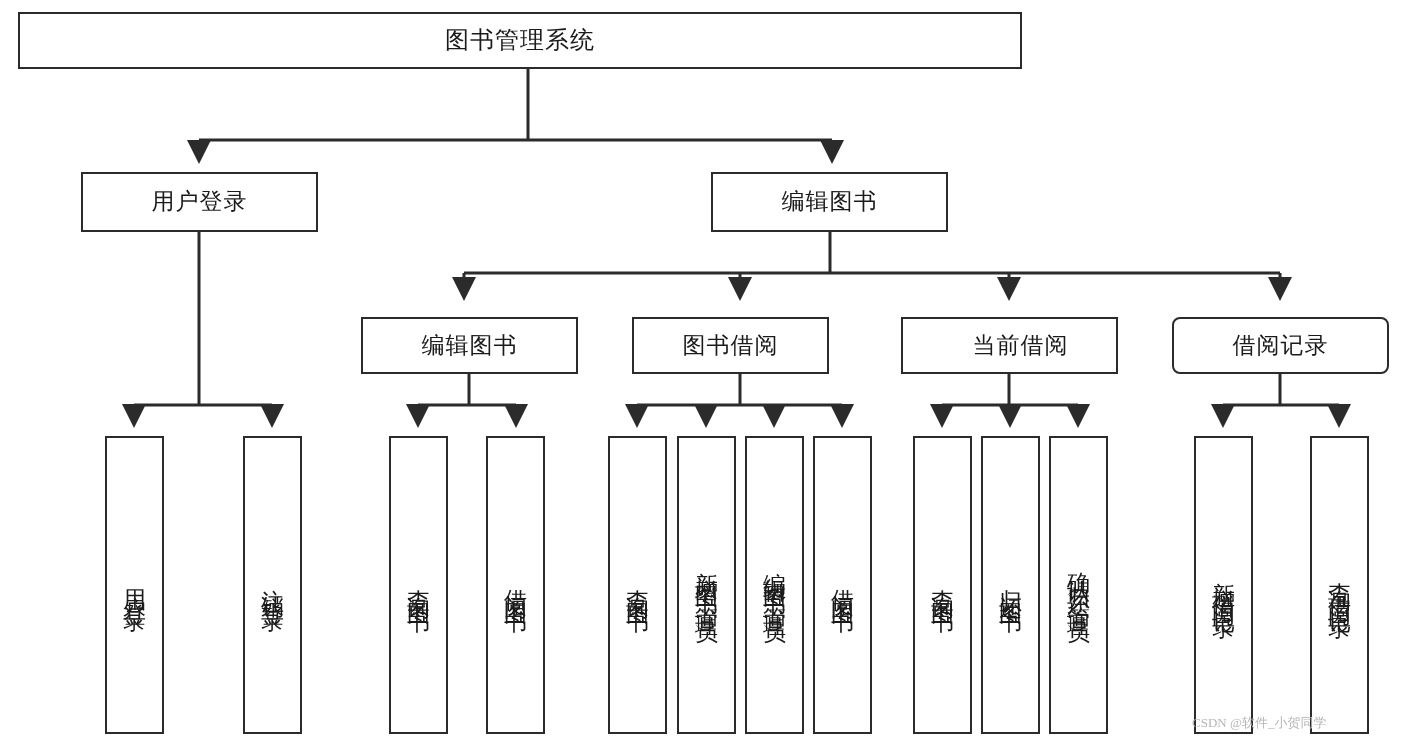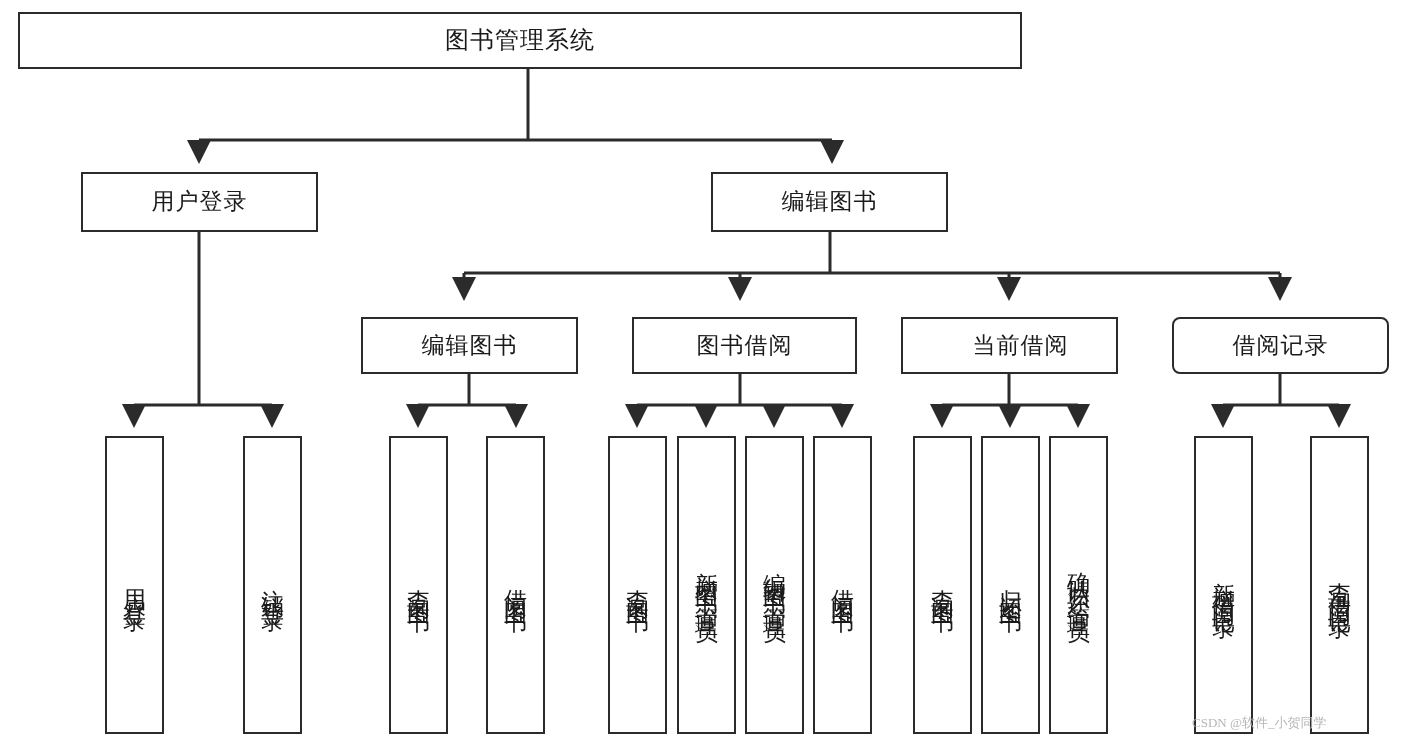--- a/index.html
+++ b/index.html
@@ -131,21 +131,21 @@
       </div>
       <div class="node horiz" style="left: 81px; top: 172px; width: 237px; height: 60px;">
         <span class="hlabel">用户登录</span>
       </div>
       <div class="node horiz" style="left: 711px; top: 172px; width: 237px; height: 60px;">
         <span class="hlabel">编辑图书</span>
       </div>
       <div class="node horiz" style="left: 361px; top: 317px; width: 217px; height: 57px;">
         <span class="hlabel">编辑图书</span>
       </div>
-      <div class="node horiz" style="left: 632px; top: 317px; width: 225px; height: 57px;">
+      <div class="node horiz" style="left: 632px; top: 317px; width: 197px; height: 57px;">
         <span class="hlabel">图书借阅</span>
       </div>
       <div class="node horiz" style="left: 901px; top: 317px; width: 217px; height: 57px; padding-left: 22px;">
         <span class="hlabel">当前借阅</span>
       </div>
       <div class="node horiz" style="left: 1172px; top: 317px; width: 217px; height: 57px; border-radius: 8px;">
         <span class="hlabel">借阅记录</span>
       </div>
       <div class="node vert" style="left: 105px; top: 436px; width: 59px; height: 298px;">
         <span class="vlabel">用户登录</span>

